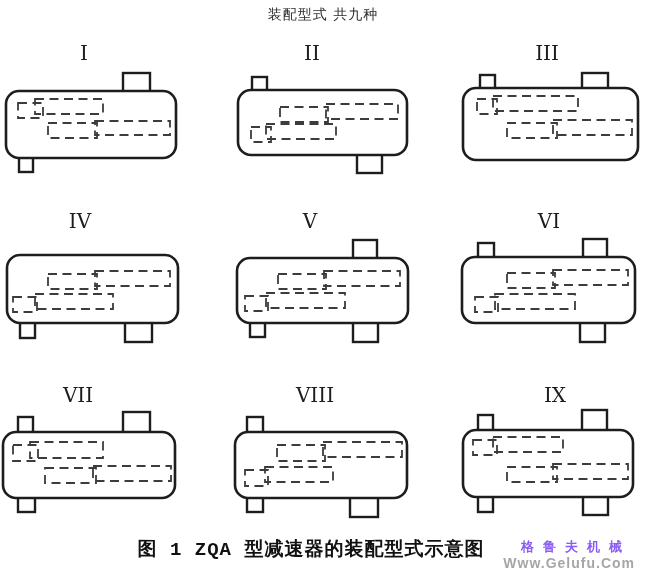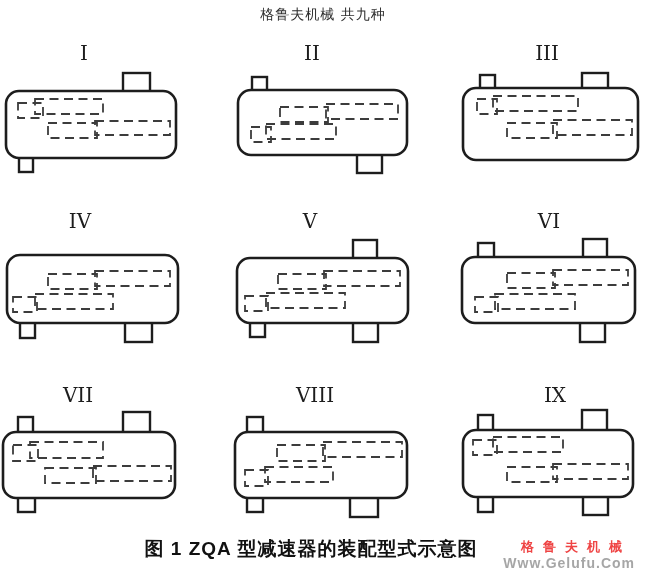--- a/index.html
+++ b/index.html
@@ -10,39 +10,39 @@
   .canvas { position: absolute; left: 0; top: 0; width: 646px; height: 574px; }
   .page-title {
     position: absolute; top: 6px; left: 0; width: 646px;
     text-align: center; font-size: 14px; color: #2e2e2e;
     font-family: "DejaVu Sans", sans-serif; letter-spacing: 1px;
   }
   .figure-svg { position: absolute; left: 0; top: 0; }
   .caption {
     position: absolute; top: 536px; left: 0; width: 622px;
     text-align: center; font-weight: 700; font-size: 19px; color: #111111;
-    font-family: Liberation Sans, sans-serif; letter-spacing: 1px;
+    font-family: Liberation Mono, monospace; letter-spacing: 1px;
     white-space: nowrap;
   }
   .watermark-cn {
     position: absolute; top: 538px; right: 15px;
     font-size: 13px; font-weight: 700; letter-spacing: 9px;
     font-family: "DejaVu Sans", sans-serif; white-space: nowrap;
   }
   .watermark-url {
     position: absolute; top: 555px; right: 11px;
     font-size: 14px; letter-spacing: 1px;
     font-family: "Liberation Sans", sans-serif; white-space: nowrap;
   }
 </style>
 </head>
 <body>
 
 <div class="canvas">
-  <div class="page-title">格鲁夫机械 共九种</div>
+  <div class="page-title">装配型式 共九种</div>
   <div id="svg-host">
       <svg width="646" height="574" class="figure-svg">
         <g>
           <rect x="123" y="73" width="27" height="20" fill="#ffffff" stroke="#1d1d1d" stroke-width="2.4"></rect>
           <rect x="19" y="156" width="14" height="16" fill="#ffffff" stroke="#1d1d1d" stroke-width="2.4"></rect>
           <rect x="6" y="91" width="170" height="67" fill="#ffffff" stroke="#1d1d1d" stroke-width="2.6" rx="13" ry="13"></rect>
           <rect x="18" y="103" width="25" height="15" fill="none" stroke="#3c3c3c" stroke-width="1.8" stroke-dasharray="9 5.5"></rect>
           <rect x="35" y="99" width="68" height="15" fill="none" stroke="#3c3c3c" stroke-width="1.8" stroke-dasharray="9 5.5"></rect>
           <rect x="48" y="123" width="49" height="15" fill="none" stroke="#3c3c3c" stroke-width="1.8" stroke-dasharray="9 5.5"></rect>
           <rect x="95" y="121" width="75" height="14" fill="none" stroke="#3c3c3c" stroke-width="1.8" stroke-dasharray="9 5.5"></rect>
@@ -130,15 +130,15 @@
           <rect x="463" y="430" width="170" height="67" fill="#ffffff" stroke="#1d1d1d" stroke-width="2.6" rx="13" ry="13"></rect>
           <rect x="473" y="440" width="24" height="15" fill="none" stroke="#3c3c3c" stroke-width="1.8" stroke-dasharray="9 5.5"></rect>
           <rect x="493" y="437" width="70" height="15" fill="none" stroke="#3c3c3c" stroke-width="1.8" stroke-dasharray="9 5.5"></rect>
           <rect x="507" y="467" width="50" height="15" fill="none" stroke="#3c3c3c" stroke-width="1.8" stroke-dasharray="9 5.5"></rect>
           <rect x="553" y="464" width="75" height="15" fill="none" stroke="#3c3c3c" stroke-width="1.8" stroke-dasharray="9 5.5"></rect>
           <text x="555" y="402" text-anchor="middle" fill="#1d1d1d" font-family="&quot;DejaVu Serif&quot;, serif" font-size="20">IX</text>
         </g>
       </svg>
     </div>
   <div class="caption">图 1 ZQA 型减速器的装配型式示意图</div>
-  <div class="watermark-cn" id="wm1" style="color: #ef4444; margin-left: 40px;">格鲁夫机械</div>
+  <div class="watermark-cn" id="wm1" style="color: #8b5cf6; margin-left: 40px;">格鲁夫机械</div>
   <div class="watermark-url" id="wm2" style="color: rgb(166, 166, 166); font-weight: bold;">Www.Gelufu.Com</div>
 </div>
 
 </body></html>

